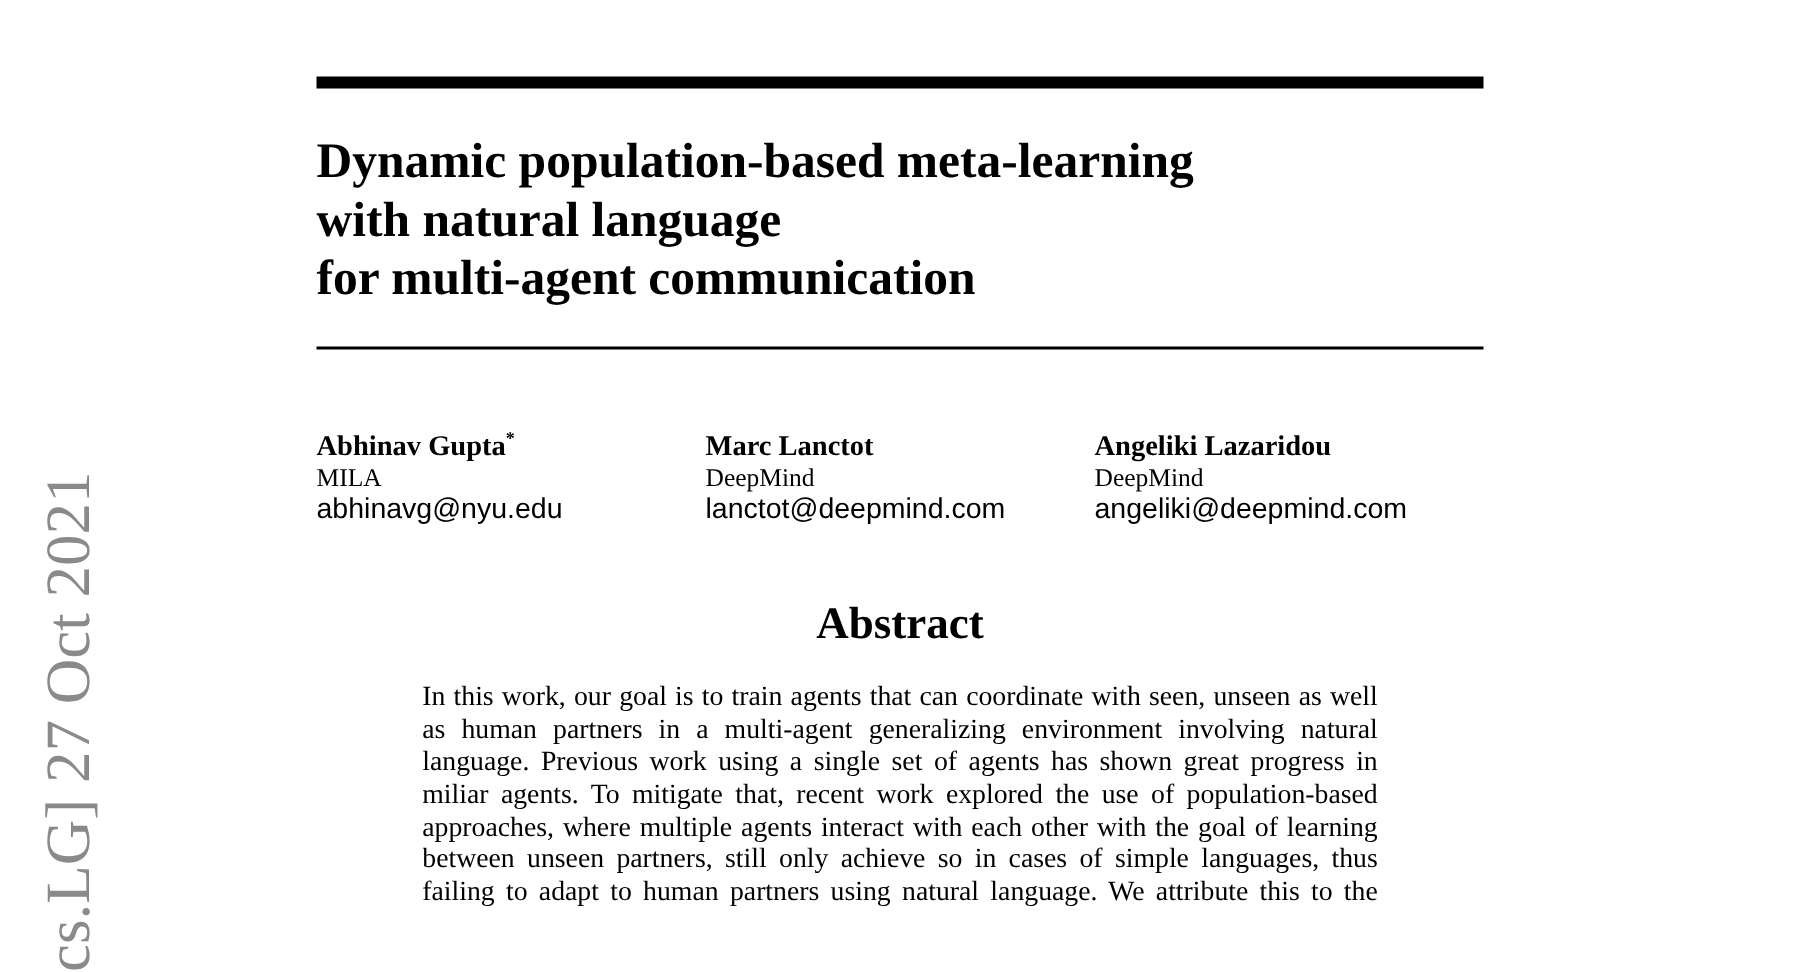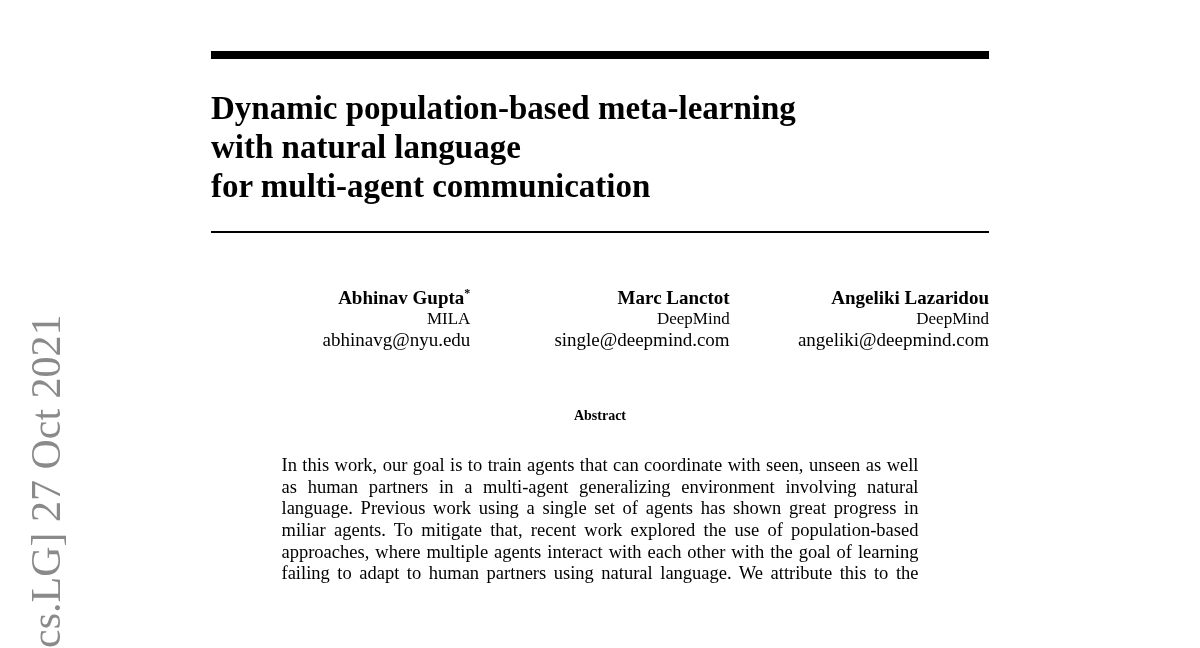--- a/index.html
+++ b/index.html
@@ -55,46 +55,46 @@
     letter-spacing: 0;
   }
   .title-line { display: block; }
 
   .authors {
     display: flex;
     margin-top: 54px;
   }
   .author {
     flex: 1;
-    text-align: right;
+    text-align: left;
   }
   .author-name {
     font-size: 19px;
     line-height: 21px;
     font-weight: bold;
   }
   .author-name sup {
     font-size: 12px;
     line-height: 0;
   }
   .author-affil {
     font-size: 17px;
     line-height: 21px;
   }
   .author-email {
-    font-family: Liberation Serif, serif;
+    font-family: Liberation Sans, sans-serif;
     font-size: 19px;
     line-height: 21px;
   }
 
   .abstract-heading {
     margin-top: 53px;
     text-align: center;
     font-weight: bold;
-    font-size: 14px;
+    font-size: 30px;
     line-height: 26px;
   }
 
   .abstract-body {
     width: 637px;
     margin: 26px auto 0 auto;
     font-size: 18.5px;
   }
   .abstract-line {
     text-align: justify;
@@ -126,33 +126,34 @@
 
   <div class="authors">
     <div class="author">
       <div class="author-name"><span>Abhinav Gupta</span><sup>*</sup></div>
       <div class="author-affil">MILA</div>
       <div class="author-email">abhinavg@nyu.edu</div>
     </div>
     <div class="author">
       <div class="author-name"><span>Marc Lanctot</span><sup></sup></div>
       <div class="author-affil">DeepMind</div>
-      <div class="author-email">single@deepmind.com</div>
+      <div class="author-email">lanctot@deepmind.com</div>
     </div>
     <div class="author">
       <div class="author-name"><span>Angeliki Lazaridou</span><sup></sup></div>
       <div class="author-affil">DeepMind</div>
       <div class="author-email">angeliki@deepmind.com</div>
     </div>
   </div>
 
   <div class="abstract-heading">Abstract</div>
 
   <div class="abstract-body">
     <div class="abstract-line">In this work, our goal is to train agents that can coordinate with seen, unseen as well</div>
     <div class="abstract-line">as human partners in a multi-agent generalizing environment involving natural</div>
     <div class="abstract-line">language. Previous work using a single set of agents has shown great progress in</div>
     <div class="abstract-line">miliar agents. To mitigate that, recent work explored the use of population-based</div>
     <div class="abstract-line">approaches, where multiple agents interact with each other with the goal of learning</div>
+    <div class="abstract-line">between unseen partners, still only achieve so in cases of simple languages, thus</div>
     <div class="abstract-line">failing to adapt to human partners using natural language. We attribute this to the</div>
   </div>
 
 </div>
 
 </body></html>

